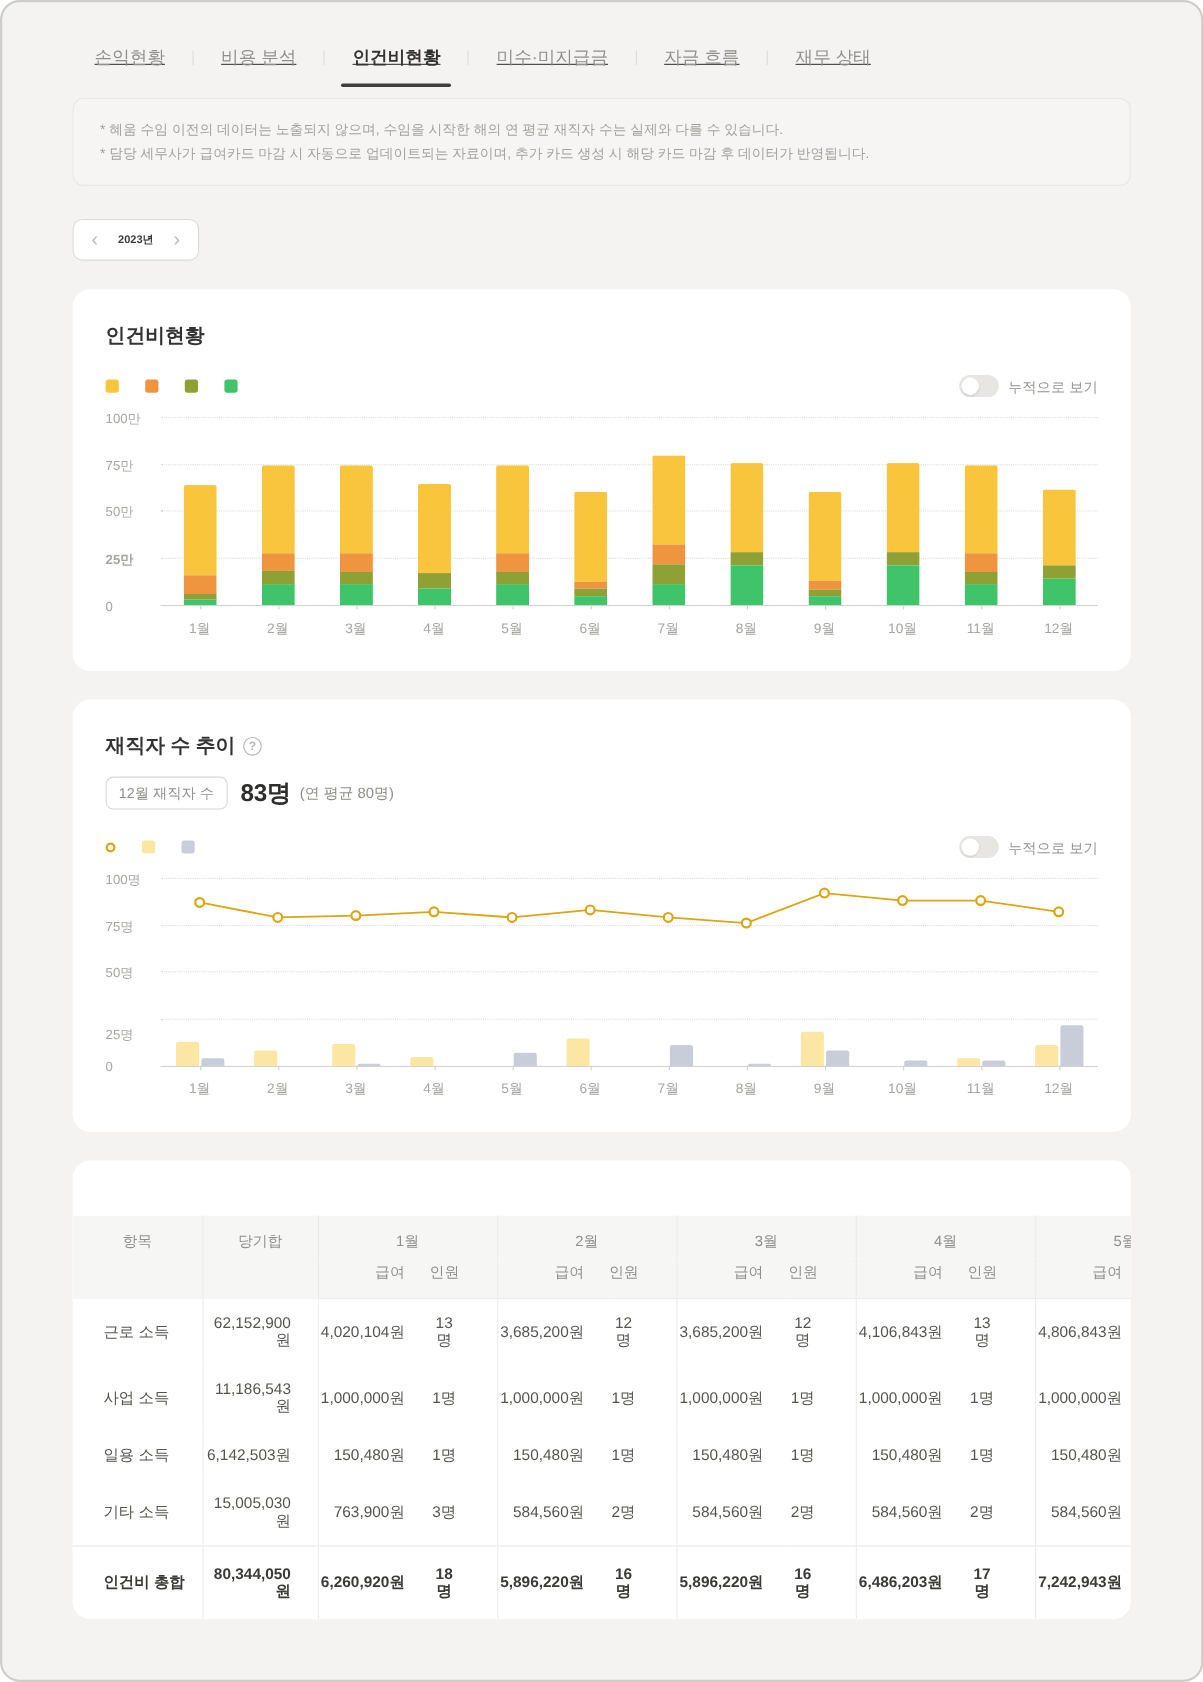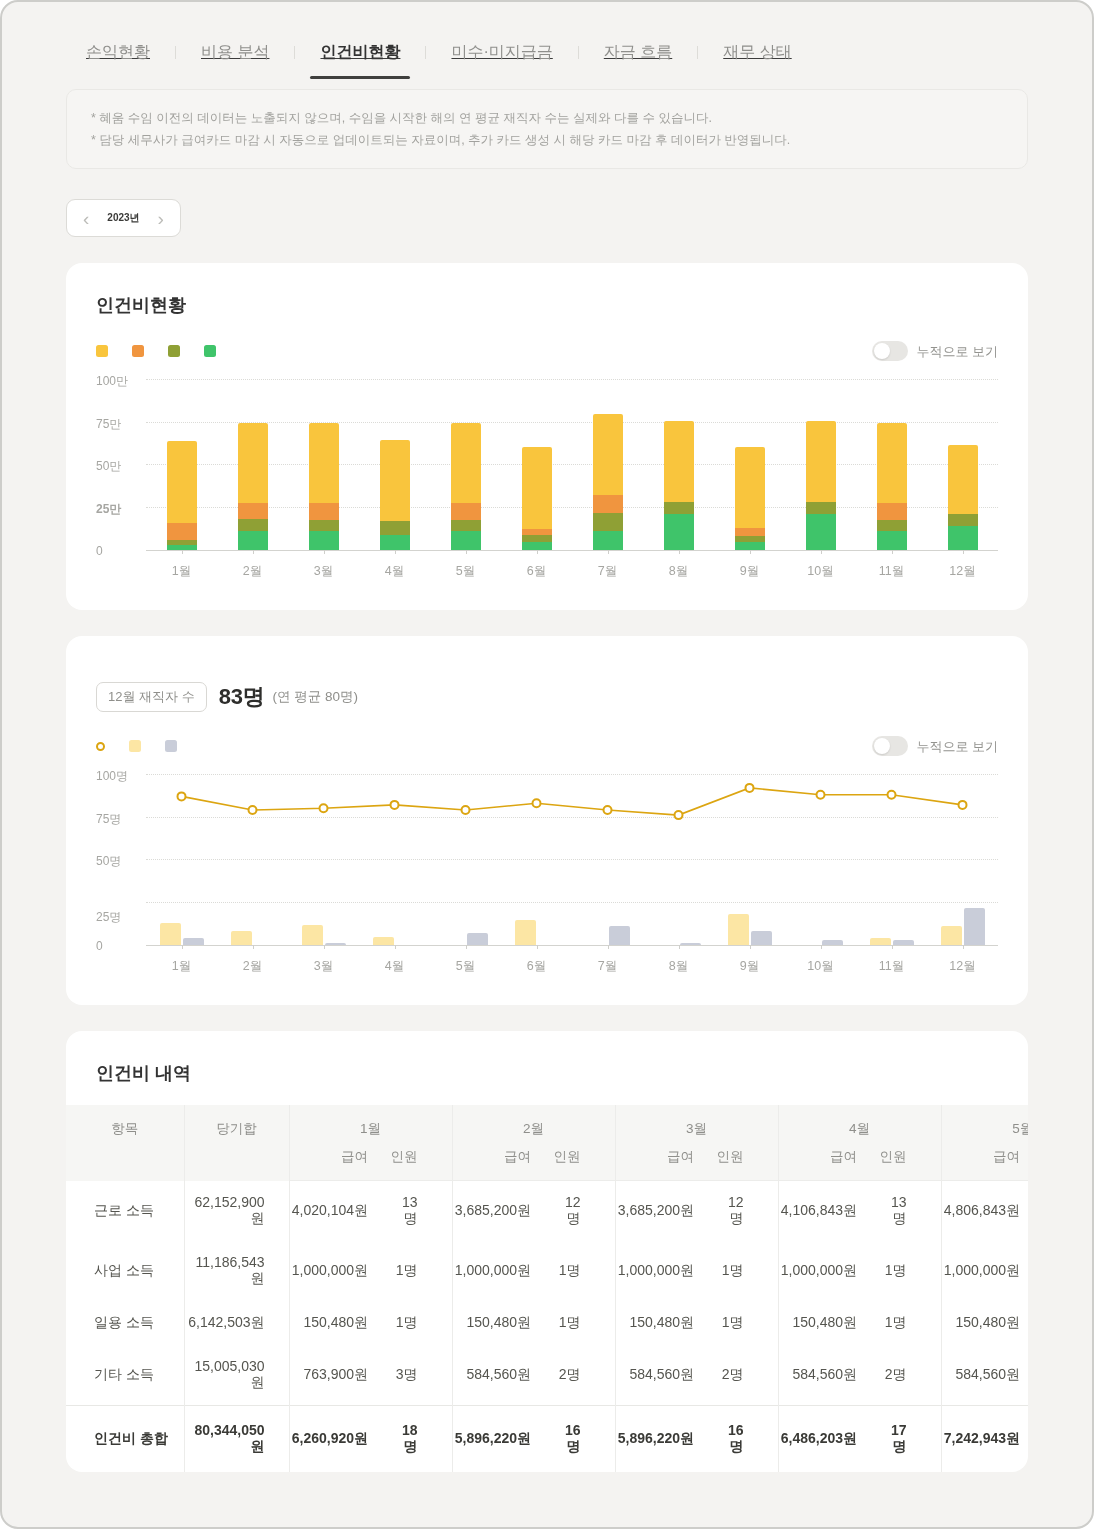--- a/index.html
+++ b/index.html
@@ -88,21 +88,21 @@
   thead { background:#f6f6f4; }
   thead th { font-weight:normal; font-size:13.5px; color:#8f8f8b; }
   th.month-th { padding:15px 0 6px; text-align:center; }
   th.sub-th { padding:4px 0 14px; text-align:right; }
   th.rowspan-th { vertical-align:top; padding-top:15px; text-align:center; }
   thead tr:last-child th { border-bottom:1px solid #ececea; }
   .col-sep { border-left:1px solid #ececea; }
   tbody td { font-size:14px; color:#55554f; padding:13px 0; text-align:right; }
   tbody td.item { text-align:left; padding-left:28px; color:#55554f; }
   td.pay { padding-right:22px; }
-  td.cnt { padding-right:34px; }
+  td.cnt { padding-right:34px;text-align:center; }
   td.sum { padding-right:24px; }
   tr.total-row td { border-top:1px solid #e8e8e5; font-weight:bold; color:#3a3a36; padding:16px 0; }
   tr.total-row td.item { padding-left:28px; }
   tr.total-row td.pay { padding-right:22px; } tr.total-row td.cnt { padding-right:34px; } tr.total-row td.sum { padding-right:24px; }
 </style>
 </head>
 <body>
 
 <div class="frame">
   <div class="content">
@@ -301,20 +301,24 @@
                 <span>11월</span>
                 <span>12월</span>
               </div>
             </div>
           </div>
         </div>
     </section>
 
     
     <section class="card">
+      <h3 class="card-title">
+        <span>재직자 수 추이</span>
+        <span class="help-icon">?</span>
+      </h3>
       <div class="stat-row">
         <span class="stat-badge">12월 재직자 수</span>
         <span class="stat-value">83명</span>
         <span class="stat-extra">(연 평균 80명)</span>
       </div>
       <div class="legend-row">
         <div class="legend" id="legend2">
             <span class="legend-item">
               <span class="legend-ring" style="border: 2.5px solid rgb(220, 165, 17);"></span>
               <span></span>
@@ -467,21 +471,20 @@
                 <span>12월</span>
               </div>
             </div>
           </div>
         </div>
     </section>
 
     
     <section class="card table-card">
       <div class="table-head-block">
-        <h3 class="card-title">인건비 내역</h3>
       </div>
       <div class="table-clip">
         <table id="detailTable">
             <colgroup>
               <col style="width: 118px;">
               <col style="width: 105px;">
               <col style="width: 101px;">
               <col style="width: 62px;">
               <col style="width: 101px;">
               <col style="width: 62px;">

